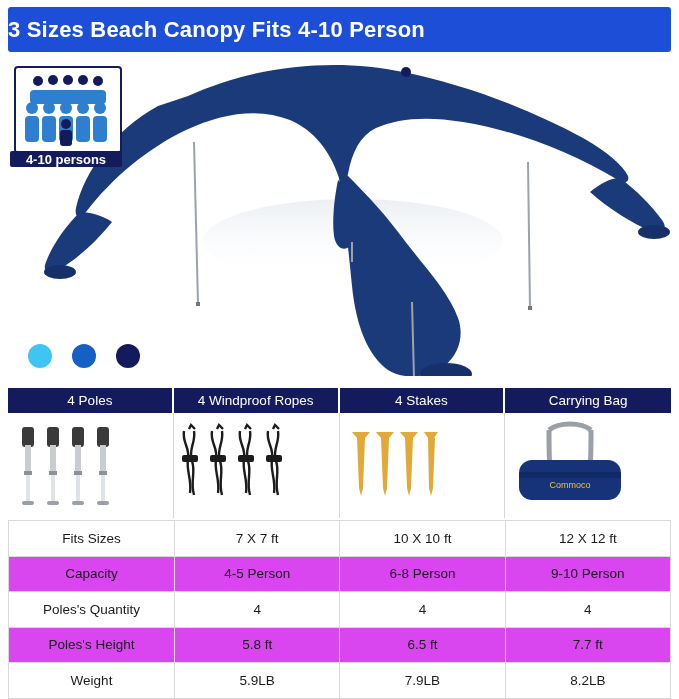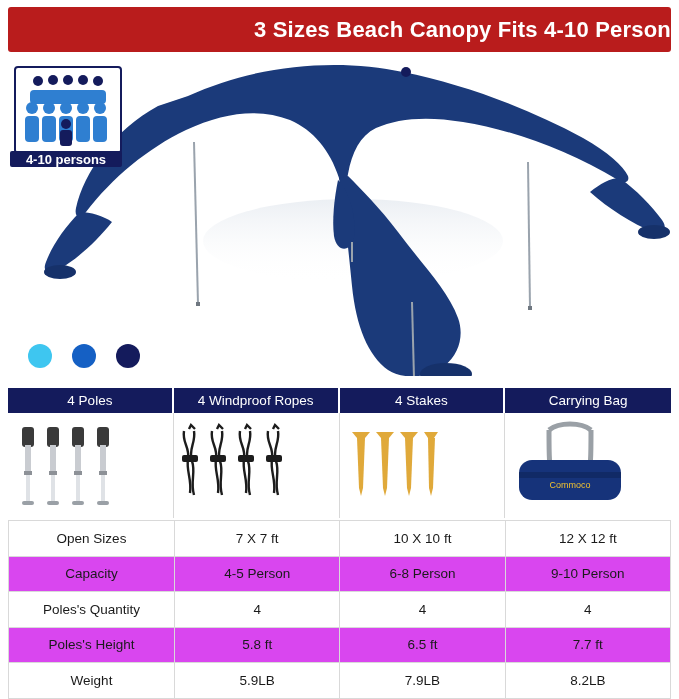--- a/index.html
+++ b/index.html
@@ -21,25 +21,25 @@
     box-sizing: border-box;
   }
 
   
   .header {
     position: absolute;
     left: 8px;
     top: 7px;
     width: 663px;
     height: 45px;
-    background: #b91c1c;
+    background: #1d4ed8;
     border-radius: 3px;
     display: flex;
     align-items: center;
-    justify-content: flex-end;
+    justify-content: flex-start;
   }
   .header-title {
     color: #ffffff;
     font-size: 22px;
     font-weight: bold;
     letter-spacing: 0.2px;
     white-space: nowrap;
   }
 
   
@@ -381,21 +381,21 @@
 
           <text x="65" y="68" font-family="Liberation Sans, sans-serif" font-size="9" fill="#f0c230" text-anchor="middle">Commoco</text>
         </svg>
       </div>
     </div>
   </div>
 
   <table class="spec-table">
     <tbody>
       <tr>
-        <td class="label-cell">Open Sizes</td>
+        <td class="label-cell">Fits Sizes</td>
         <td>7 X 7 ft</td>
         <td>10 X 10 ft</td>
         <td>12 X 12 ft</td>
       </tr>
       <tr class="alt">
         <td class="label-cell">Capacity</td>
         <td>4-5 Person</td>
         <td>6-8 Person</td>
         <td>9-10 Person</td>
       </tr>

